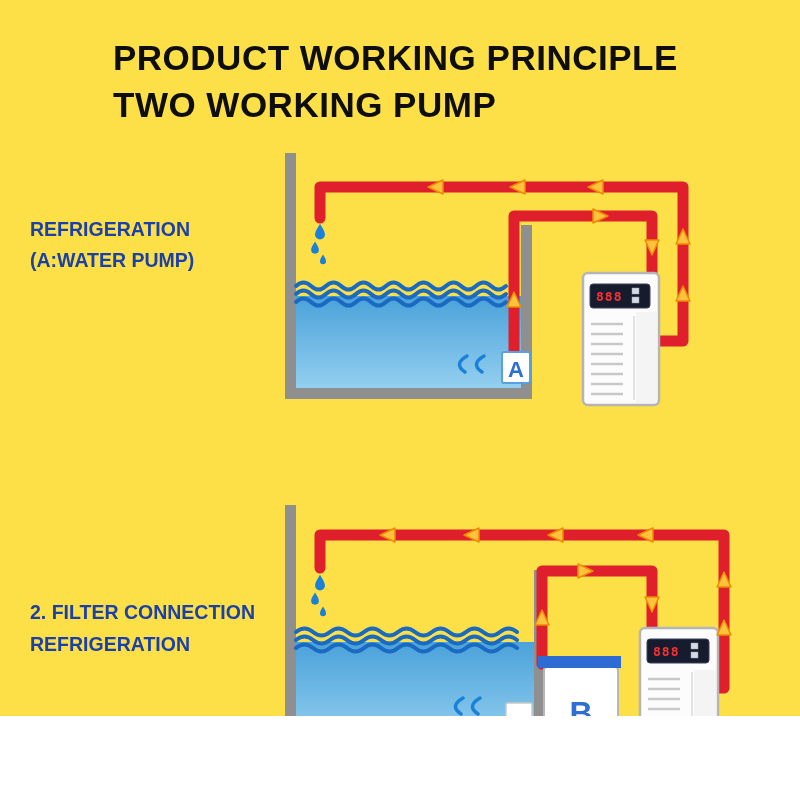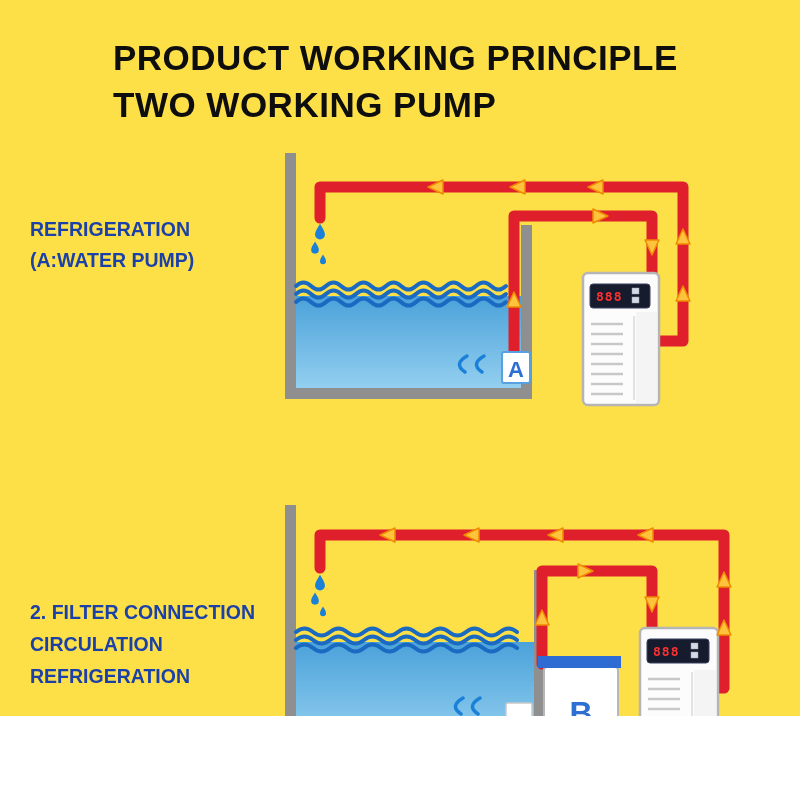--- a/index.html
+++ b/index.html
@@ -35,21 +35,20 @@
     <div>TWO WORKING PUMP</div>
   </div>
 
   <div class="desc desc1">
     <div>REFRIGERATION</div>
     <div>(A:WATER PUMP)</div>
   </div>
 
   <div class="desc desc2">
     <div>2. FILTER CONNECTION</div>
-    <div>CIRCULATION</div>
     <div>REFRIGERATION</div>
   </div>
 
   <svg class="canvas" width="800" height="800" viewBox="0 0 800 800">
     <defs>
       <linearGradient id="waterGrad" x1="0" y1="0" x2="0" y2="1">
         <stop offset="0" stop-color="#4aa2da"></stop>
         <stop offset="1" stop-color="#93cfef"></stop>
       </linearGradient>
     </defs>

